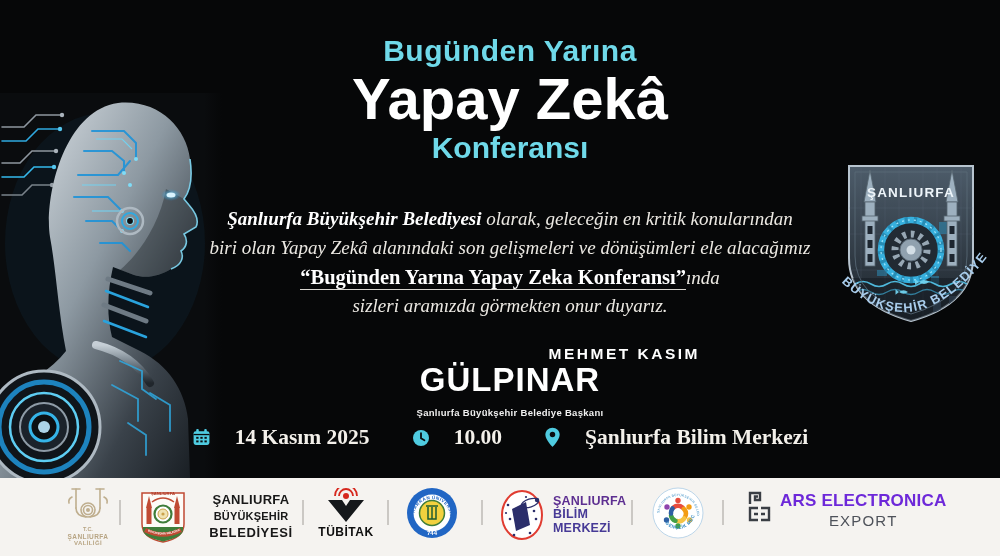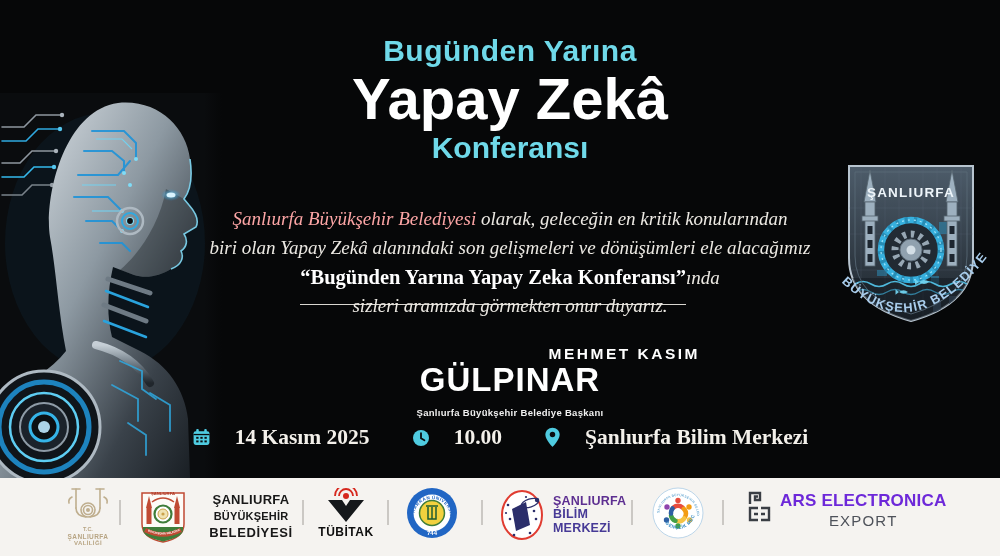--- a/index.html
+++ b/index.html
@@ -10,23 +10,23 @@
   .titles{position:absolute;left:240px;top:34px;width:540px;text-align:center;}
   .title-top{font-size:30px;font-weight:bold;color:#6fd9e9;letter-spacing:.5px;}
   .title-main{font-size:58px;font-weight:bold;color:#ffffff;line-height:60px;margin-top:1px;}
   .title-sub{font-size:30px;font-weight:bold;color:#6fd9e9;margin-top:2px;}
 
   
   .body-text{position:absolute;left:175px;top:205px;width:670px;text-align:center;
              color:#ece9e3;font-family:"Liberation Serif",serif;font-size:19px;line-height:28.8px;}
   .body-text p{margin:0;}
   .body-text .i{font-style:italic;}
-  .body-text .b{font-weight:normal;color:#fca5a5;}
+  .body-text .b{font-weight:bold;color:#ffffff;}
   .body-text .bq{font-weight:bold;color:#fff;font-size:20.5px;
-                 border-bottom:1.5px solid #d9d6d0;padding-bottom:16px;}
+                 border-bottom:1.5px solid #d9d6d0;padding-bottom:1px;}
 
   
   .speaker{position:absolute;left:320px;top:345px;width:380px;text-align:center;color:#fff;}
   .speaker-first{font-size:15.5px;font-weight:bold;letter-spacing:2.5px;text-align:right;}
   .speaker-last{font-size:33px;font-weight:bold;letter-spacing:1px;line-height:34px;}
   .speaker-role{font-size:9.5px;font-weight:bold;letter-spacing:.3px;margin-top:10px;color:#f0f0f0;}
 
   
   .details{position:absolute;left:0;top:425px;width:1000px;display:flex;justify-content:center;
            align-items:center;gap:42px;color:#f3f0ea;font-family:"Liberation Serif",serif;

